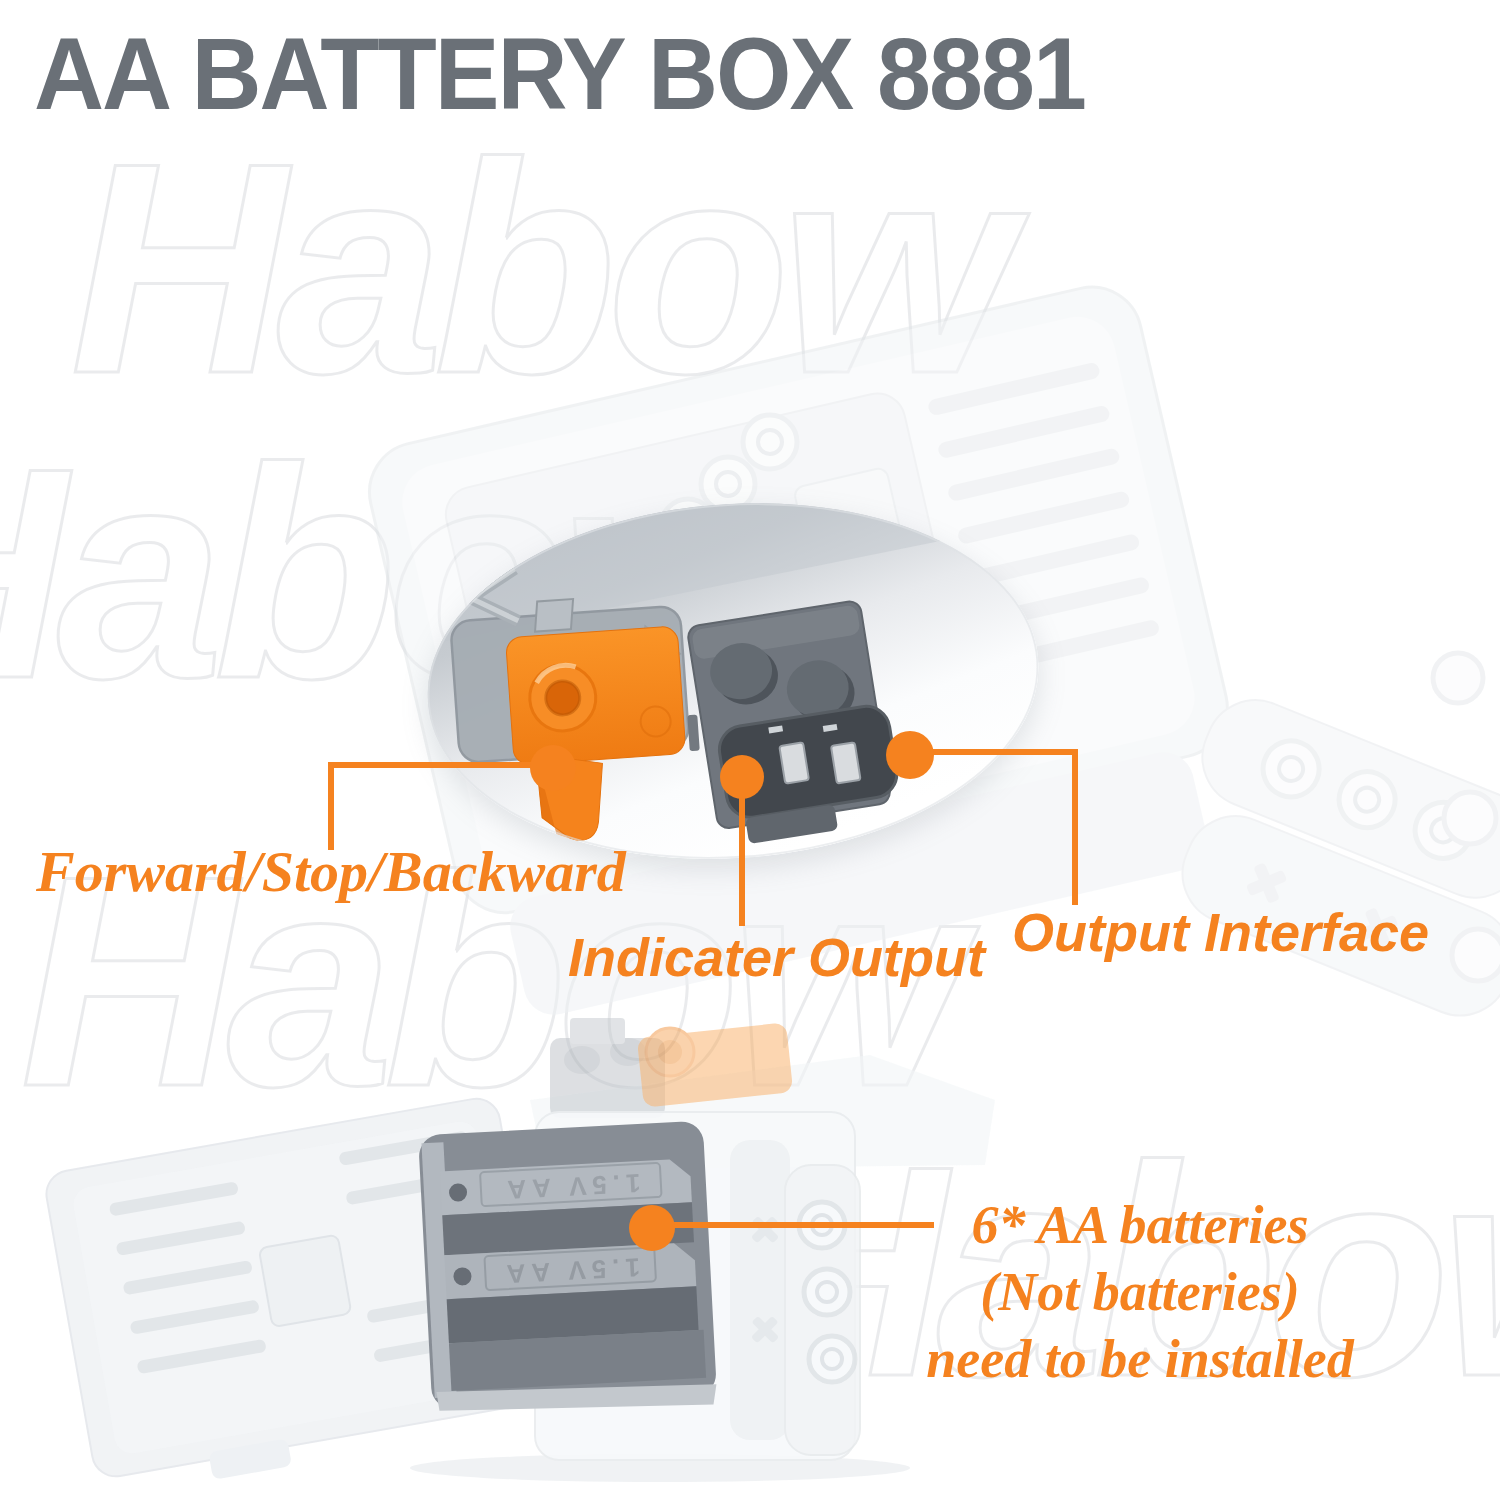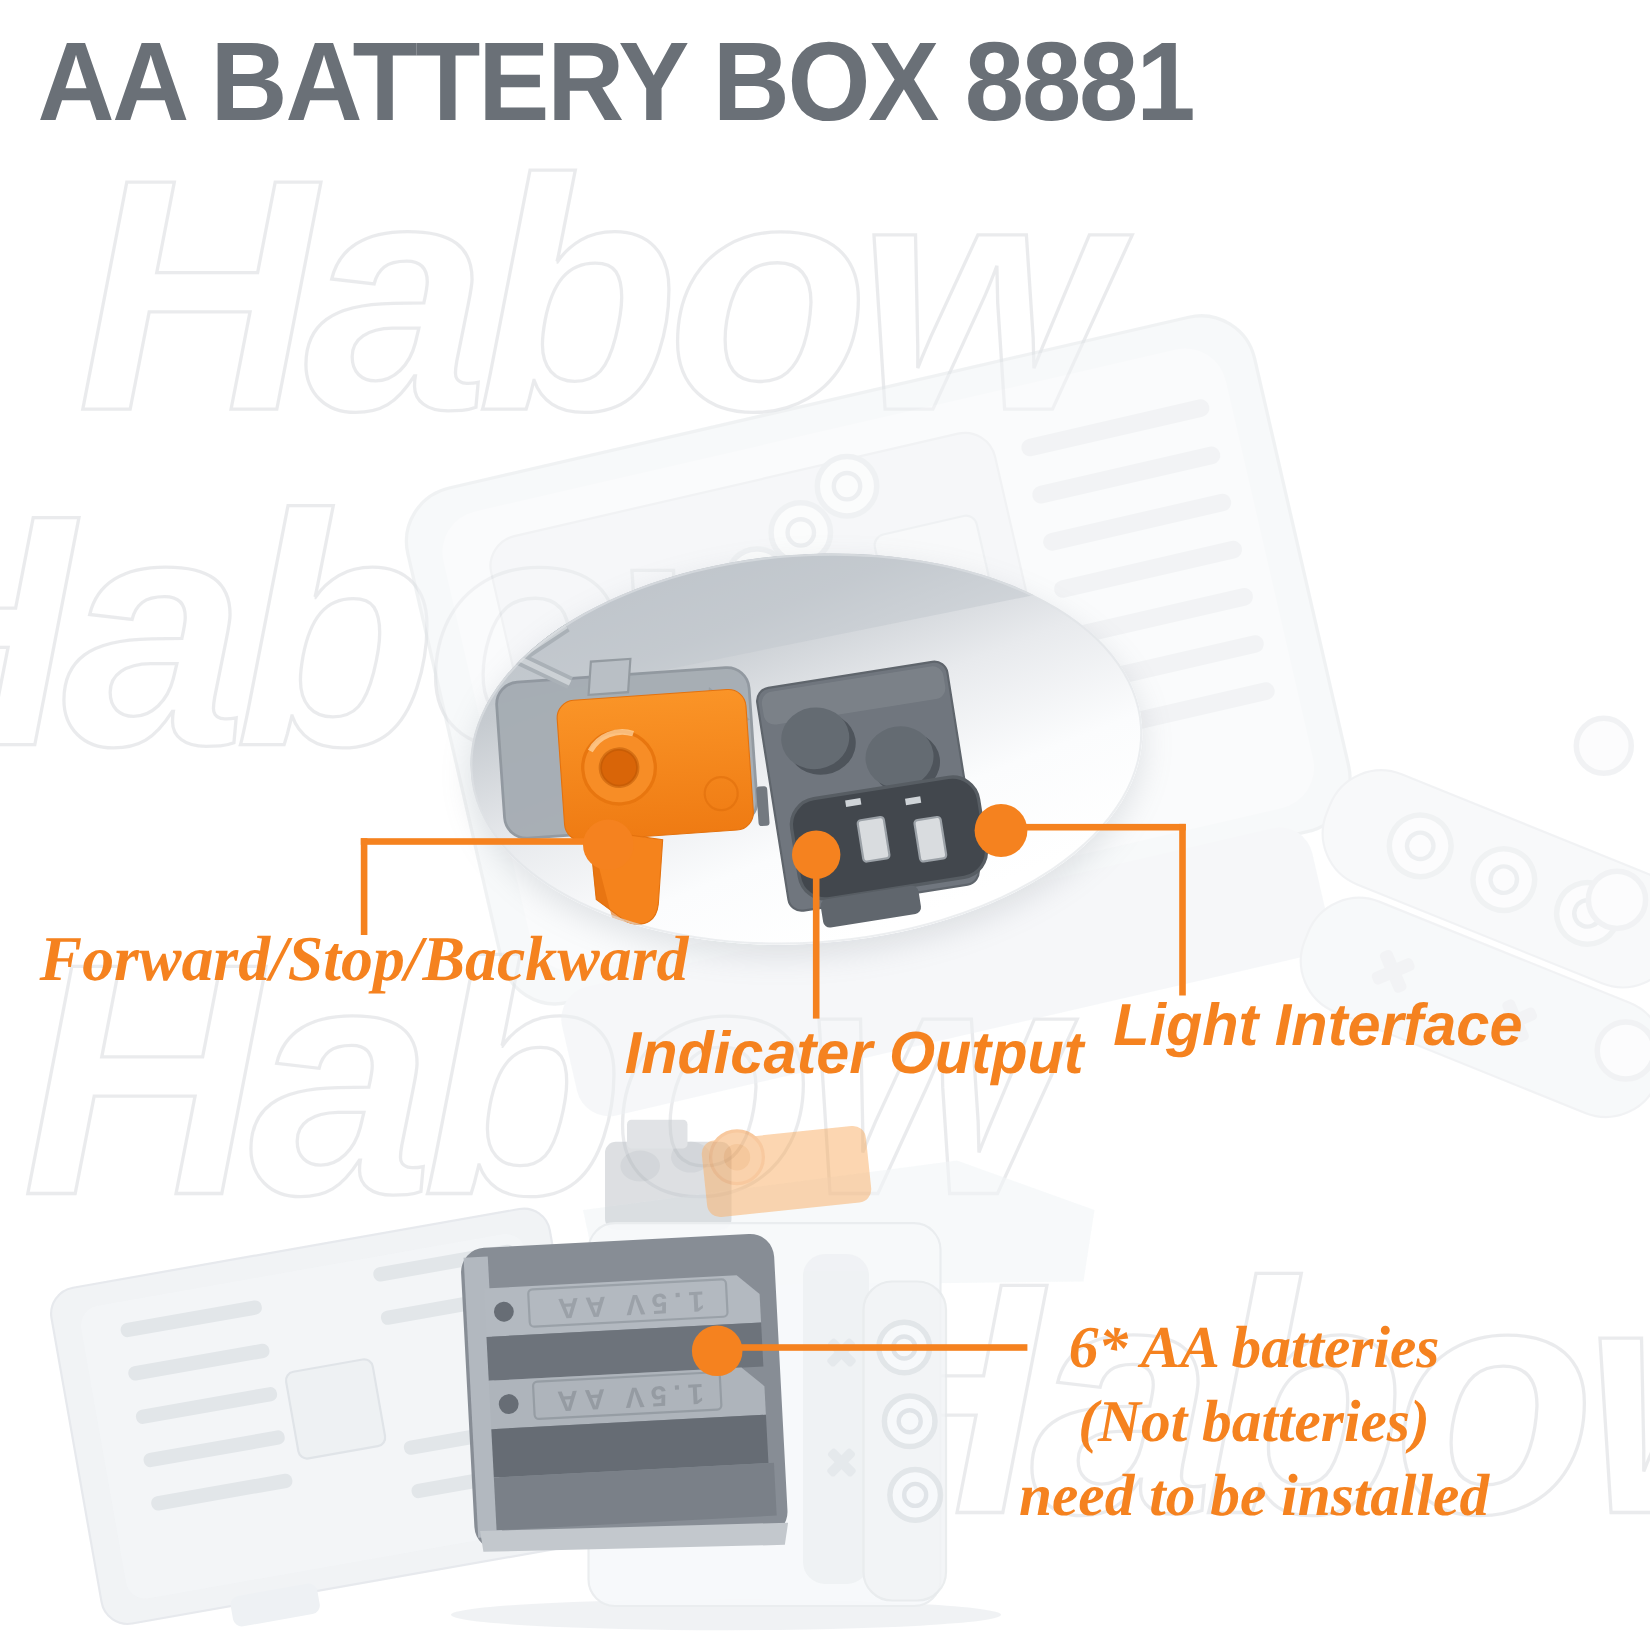--- a/index.html
+++ b/index.html
@@ -185,21 +185,21 @@
 
 <div class="cline" style="left:910px;top:749px;width:168px;height:6px;"></div>
 <div class="cline" style="left:1072px;top:749px;width:6px;height:156px;"></div>
 <div class="dot" style="left:886px;top:731px;width:48px;height:48px;"></div>
 
 <div class="cline" style="left:672px;top:1222px;width:262px;height:6px;"></div>
 <div class="dot" style="left:629px;top:1205px;"></div>
 
 <div class="lbl lbl-switch">Forward/Stop/Backward</div>
 <div class="lbl lbl-indicator">Indicater Output</div>
-<div class="lbl lbl-output">Light Interface</div>
+<div class="lbl lbl-output">Output Interface</div>
 <div class="lbl lbl-batteries">
   <div>6* AA batteries</div>
   <div>(Not batteries)</div>
   <div>need to be installed</div>
 </div>
 
 <svg class="bottom-photo" width="1010" height="490" viewBox="0 0 1010 490">
   <ellipse cx="630" cy="468" rx="250" ry="14" fill="#e9ecef" opacity="0.7"></ellipse>
   <g transform="rotate(-10 280 280)">
     <rect x="35" y="130" width="460" height="310" rx="24" fill="#f0f2f5" stroke="#e5e8ec" stroke-width="2" opacity="0.92"></rect>

